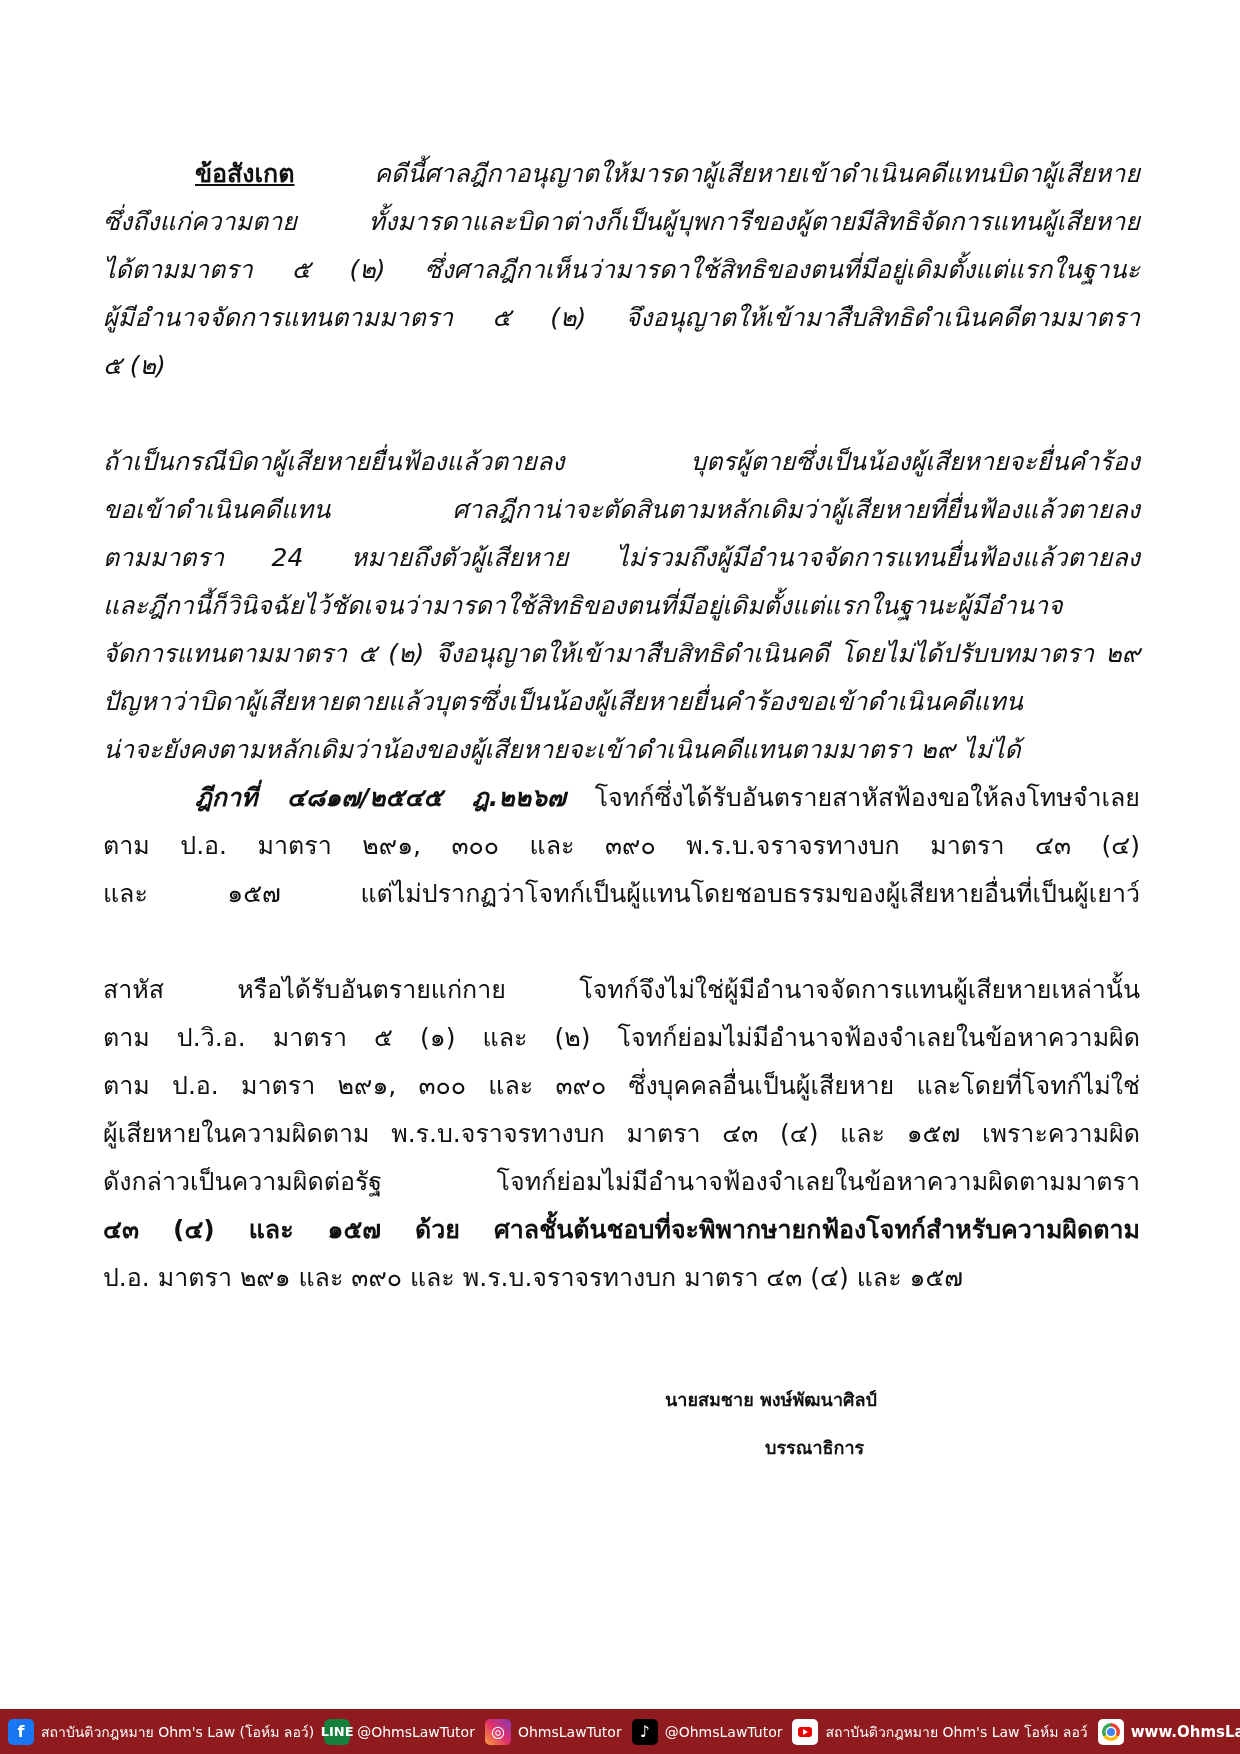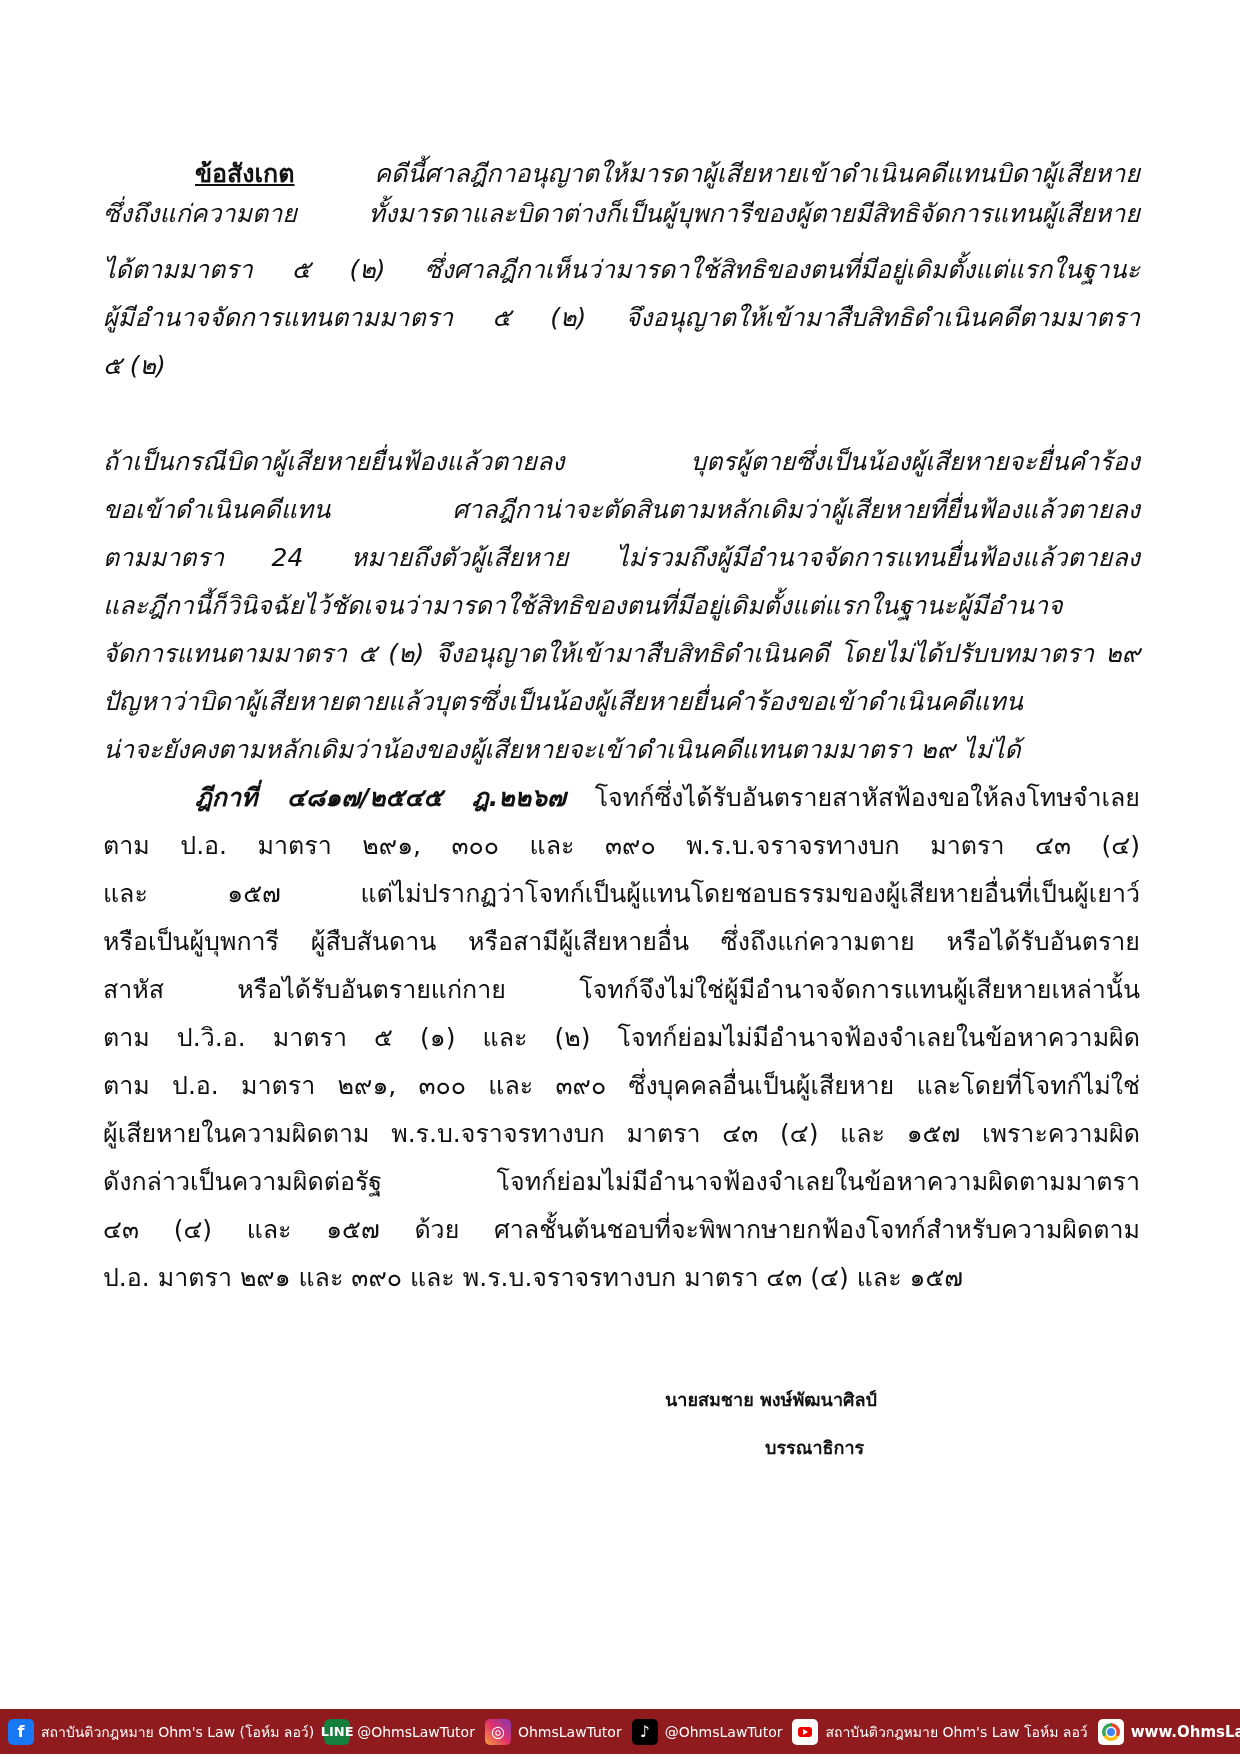--- a/index.html
+++ b/index.html
@@ -48,43 +48,42 @@
     .ch span::after { content:""; position:absolute; left:5px; top:5px; width:8px; height:8px; border-radius:50%; background:#4285f4; box-shadow:0 0 0 1.5px #fff; }
     .ftext { white-space: nowrap; }
     .ftext.bold { font-weight: bold; font-size: 15px; }
   </style>
 </head>
 <body>
 
 <div class="page">
 
   <div class="line italic indent" style="top:150px;"><span class="uline">ข้อสังเกต</span><span> คดีนี้ศาลฎีกาอนุญาตให้มารดาผู้เสียหายเข้าดำเนินคดีแทนบิดาผู้เสียหาย</span></div>
-  <div class="line italic" style="top:190px;">ซึ่งถึงแก่ความตาย ทั้งมารดาและบิดาต่างก็เป็นผู้บุพการีของผู้ตายมีสิทธิจัดการแทนผู้เสียหาย</div>
+  <div class="line italic" style="top:198px;">ซึ่งถึงแก่ความตาย ทั้งมารดาและบิดาต่างก็เป็นผู้บุพการีของผู้ตายมีสิทธิจัดการแทนผู้เสียหาย</div>
   <div class="line italic" style="top:246px;">ได้ตามมาตรา ๕ (๒) ซึ่งศาลฎีกาเห็นว่ามารดาใช้สิทธิของตนที่มีอยู่เดิมตั้งแต่แรกในฐานะ</div>
   <div class="line italic" style="top:294px;">ผู้มีอำนาจจัดการแทนตามมาตรา ๕ (๒) จึงอนุญาตให้เข้ามาสืบสิทธิดำเนินคดีตามมาตรา</div>
   <div class="line italic noj" style="top:342px;">๕ (๒)</div>
 
   <div class="line italic" style="top:486px;">ขอเข้าดำเนินคดีแทน ศาลฎีกาน่าจะตัดสินตามหลักเดิมว่าผู้เสียหายที่ยื่นฟ้องแล้วตายลง</div>
   <div class="line italic" style="top:438px;">ถ้าเป็นกรณีบิดาผู้เสียหายยื่นฟ้องแล้วตายลง บุตรผู้ตายซึ่งเป็นน้องผู้เสียหายจะยื่นคำร้อง</div>
   <div class="line italic" style="top:534px;">ตามมาตรา 24 หมายถึงตัวผู้เสียหาย ไม่รวมถึงผู้มีอำนาจจัดการแทนยื่นฟ้องแล้วตายลง</div>
   <div class="line italic" style="top:582px;">และฎีกานี้ก็วินิจฉัยไว้ชัดเจนว่ามารดาใช้สิทธิของตนที่มีอยู่เดิมตั้งแต่แรกในฐานะผู้มีอำนาจ</div>
   <div class="line italic" style="top:630px;">จัดการแทนตามมาตรา ๕ (๒) จึงอนุญาตให้เข้ามาสืบสิทธิดำเนินคดี โดยไม่ได้ปรับบทมาตรา ๒๙</div>
   <div class="line italic" style="top:678px;">ปัญหาว่าบิดาผู้เสียหายตายแล้วบุตรซึ่งเป็นน้องผู้เสียหายยื่นคำร้องขอเข้าดำเนินคดีแทน</div>
   <div class="line italic noj" style="top:726px;">น่าจะยังคงตามหลักเดิมว่าน้องของผู้เสียหายจะเข้าดำเนินคดีแทนตามมาตรา ๒๙ ไม่ได้</div>
 
   <div class="line indent" style="top:774px;"><span class="bold italic">ฎีกาที่ ๔๘๑๗/๒๕๔๕ ฎ.๒๒๖๗</span><span> โจทก์ซึ่งได้รับอันตรายสาหัสฟ้องขอให้ลงโทษจำเลย</span></div>
   <div class="line" style="top:822px;">ตาม ป.อ. มาตรา ๒๙๑, ๓๐๐ และ ๓๙๐ พ.ร.บ.จราจรทางบก มาตรา ๔๓ (๔)</div>
   <div class="line" style="top:870px;">และ ๑๕๗ แต่ไม่ปรากฏว่าโจทก์เป็นผู้แทนโดยชอบธรรมของผู้เสียหายอื่นที่เป็นผู้เยาว์</div>
-  <div class="line" style="top:918px;">หรือเป็นผู้บุพการี ผู้สืบสันดาน หรือสามีผู้เสียหายอื่น ซึ่งถึงแก่ความตาย หรือได้รับอันตราย</div>
   <div class="line" style="top:966px;">สาหัส หรือได้รับอันตรายแก่กาย โจทก์จึงไม่ใช่ผู้มีอำนาจจัดการแทนผู้เสียหายเหล่านั้น</div>
   <div class="line" style="top:1014px;">ตาม ป.วิ.อ. มาตรา ๕ (๑) และ (๒) โจทก์ย่อมไม่มีอำนาจฟ้องจำเลยในข้อหาความผิด</div>
   <div class="line" style="top:1062px;">ตาม ป.อ. มาตรา ๒๙๑, ๓๐๐ และ ๓๙๐ ซึ่งบุคคลอื่นเป็นผู้เสียหาย และโดยที่โจทก์ไม่ใช่</div>
   <div class="line" style="top:1110px;">ผู้เสียหายในความผิดตาม พ.ร.บ.จราจรทางบก มาตรา ๔๓ (๔) และ ๑๕๗ เพราะความผิด</div>
   <div class="line" style="top:1158px;">ดังกล่าวเป็นความผิดต่อรัฐ โจทก์ย่อมไม่มีอำนาจฟ้องจำเลยในข้อหาความผิดตามมาตรา</div>
-  <div class="line" style="top:1206px;">๔๓ (๔) และ ๑๕๗ ด้วย ศาลชั้นต้นชอบที่จะพิพากษายกฟ้องโจทก์สำหรับความผิดตาม</div>
+  <div class="line" style="top:1206px;font-weight:bold;">๔๓ (๔) และ ๑๕๗ ด้วย ศาลชั้นต้นชอบที่จะพิพากษายกฟ้องโจทก์สำหรับความผิดตาม</div>
   <div class="line noj" style="top:1230px; margin-top:24px;">ป.อ. มาตรา ๒๙๑ และ ๓๙๐ และ พ.ร.บ.จราจรทางบก มาตรา ๔๓ (๔) และ ๑๕๗</div>
 
   <div class="sig" style="left:665px; top:1378px;">นายสมชาย พงษ์พัฒนาศิลป์</div>
   <div class="sig" style="left:765px; top:1426px;">บรรณาธิการ</div>
 </div>
 
 <div class="footer">
   <div class="fitem">
     <span class="ficon fb">f</span>
     <span class="ftext">สถาบันติวกฎหมาย Ohm's Law (โอห์ม ลอว์)</span>

